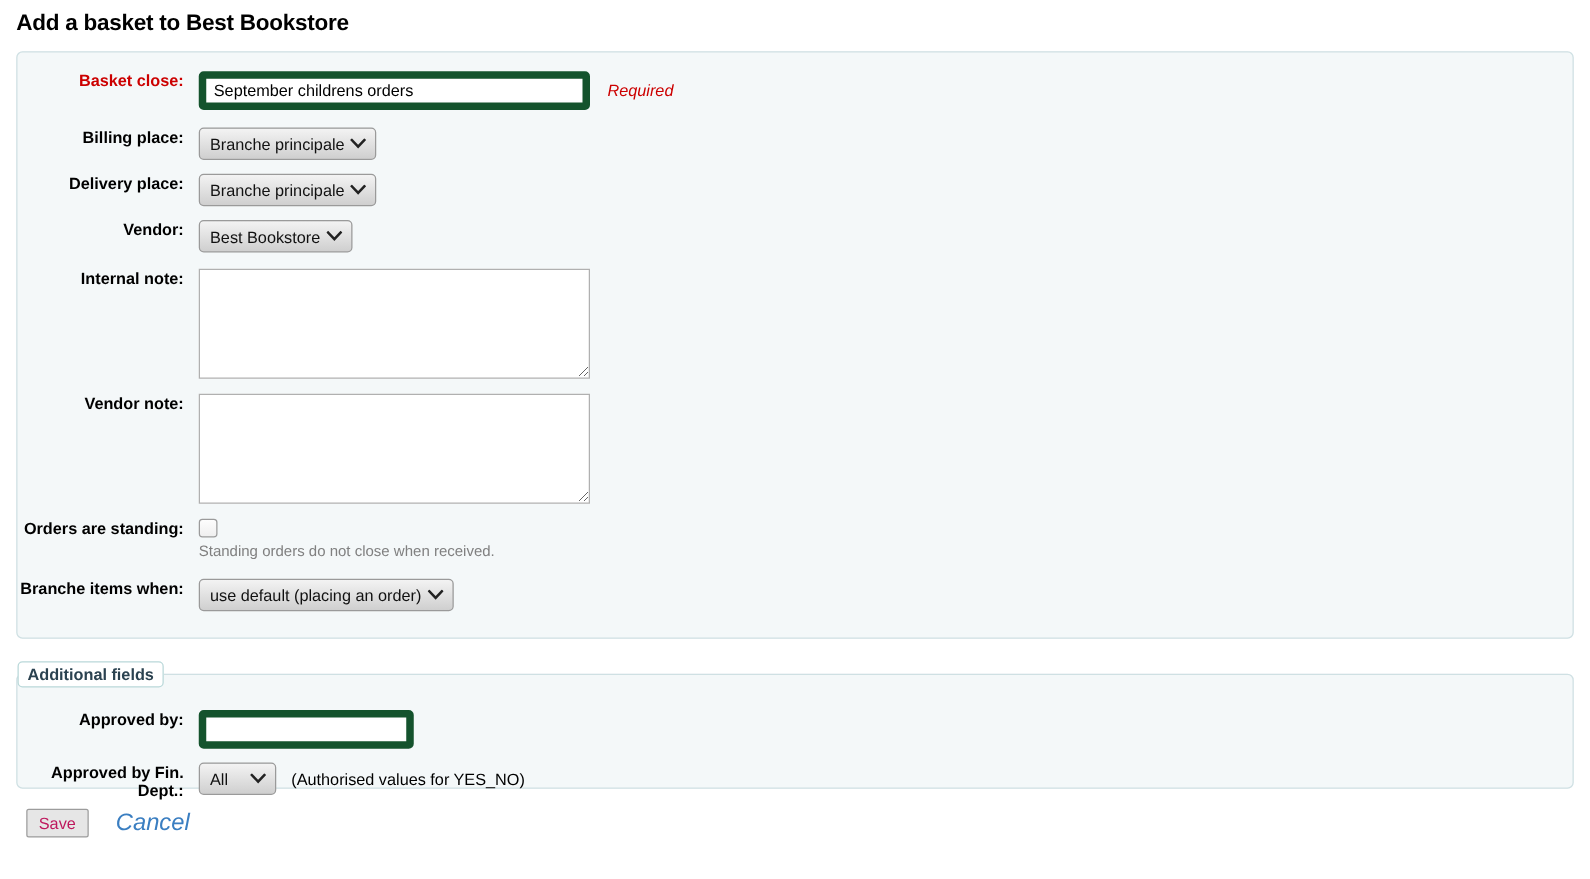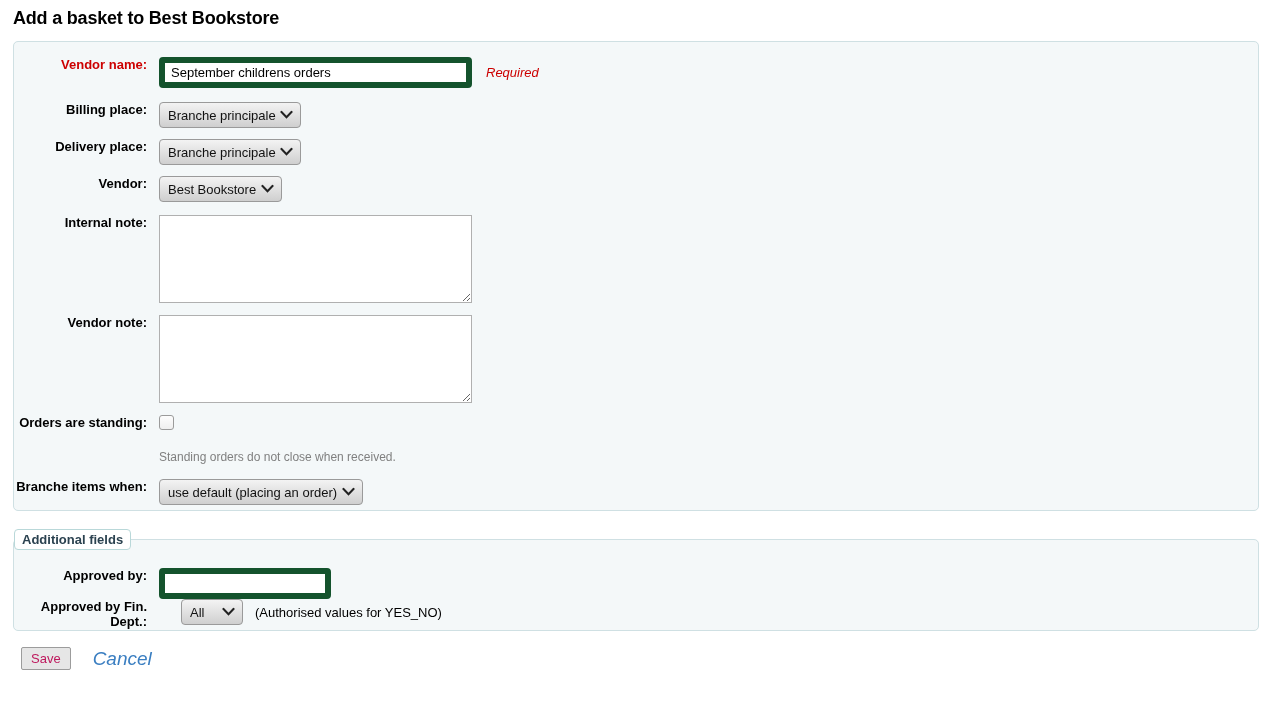--- a/index.html
+++ b/index.html
@@ -184,21 +184,21 @@
   }
 </style>
 </head>
 <body>
 
 <h1 class="page-title">Add a basket to Best Bookstore</h1>
 
 <fieldset class="rows first">
 
   <div class="row" style="margin-top:15px;">
-    <div class="lbl required-label">Vendor name:</div>
+    <div class="lbl required-label">Basket close:</div>
     <div class="field">
       <input class="text" id="basketname" type="text" value="September childrens orders" style="">
       <span class="required-note">Required</span>
     </div>
   </div>
 
   <div class="row" style="margin-top:14px;">
     <div class="lbl">Billing place:</div>
     <div class="field">
       <span class="select-wrap">
@@ -257,21 +257,21 @@
     <div class="lbl">Vendor note:</div>
     <div class="field">
       <textarea class="note" style=""></textarea>
     </div>
   </div>
 
   <div class="row" style="margin-top:12px;">
     <div class="lbl" style="width:133px;">Orders are standing:</div>
     <div class="field" style="flex-direction:column; align-items:flex-start;">
       <input class="cb" type="checkbox" style="">
-      <span class="hint" style="margin-top:20px;">Standing orders do not close when received.</span>
+      <span class="hint" style="margin-top:4px;">Standing orders do not close when received.</span>
     </div>
   </div>
 
   <div class="row" style="margin-top:15px;">
     <div class="lbl">Branche items when:</div>
     <div class="field">
       <span class="select-wrap">
         <select class="styled">
           <option>use default (placing an order)</option>
         </select>
@@ -289,21 +289,21 @@
 <fieldset class="rows second">
   <legend>Additional fields</legend>
 
   <div class="row" style="margin-top:10px;">
     <div class="lbl">Approved by:</div>
     <div class="field">
       <input class="text" id="approvedby" type="text" value="" style="">
     </div>
   </div>
 
-  <div class="row" style="gap:22px;">
+  <div class="row" style="margin-top:11px;">
     <div class="lbl">Approved by Fin. Dept.:</div>
     <div class="field">
       <span class="select-wrap">
         <select class="styled" style="min-width:62px;">
           <option>All</option>
         </select>
         <span class="chev">
           <svg width="13" height="9" viewBox="0 0 13 9">
               <path d="M1.5 1.5 L6.5 6.8 L11.5 1.5" stroke="#222" stroke-width="2" fill="none" stroke-linecap="square"></path>
             </svg>

